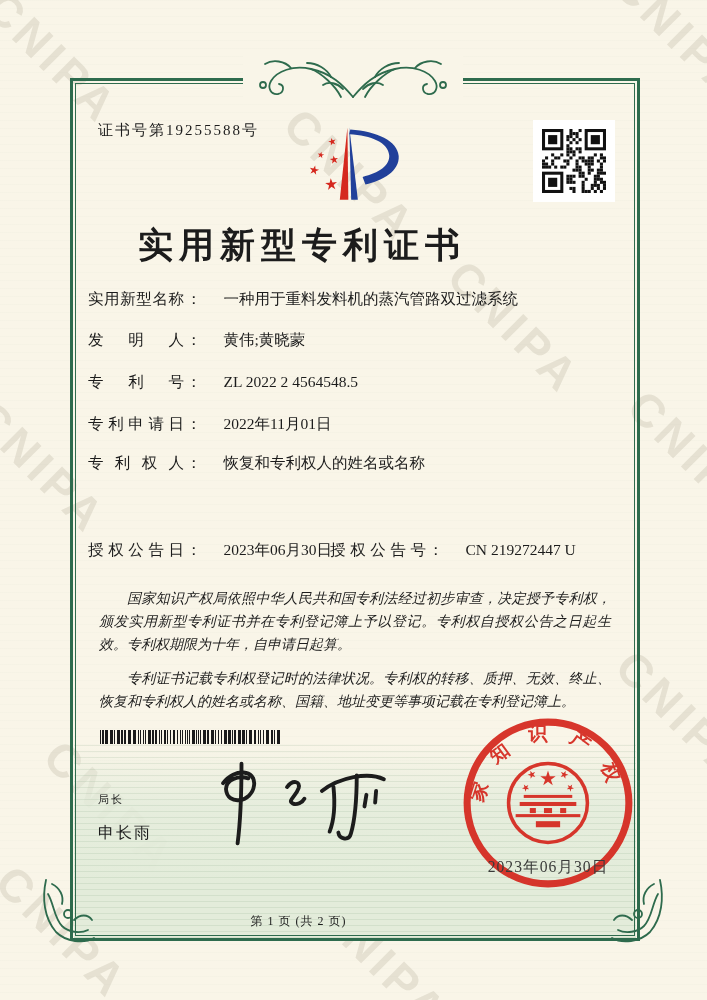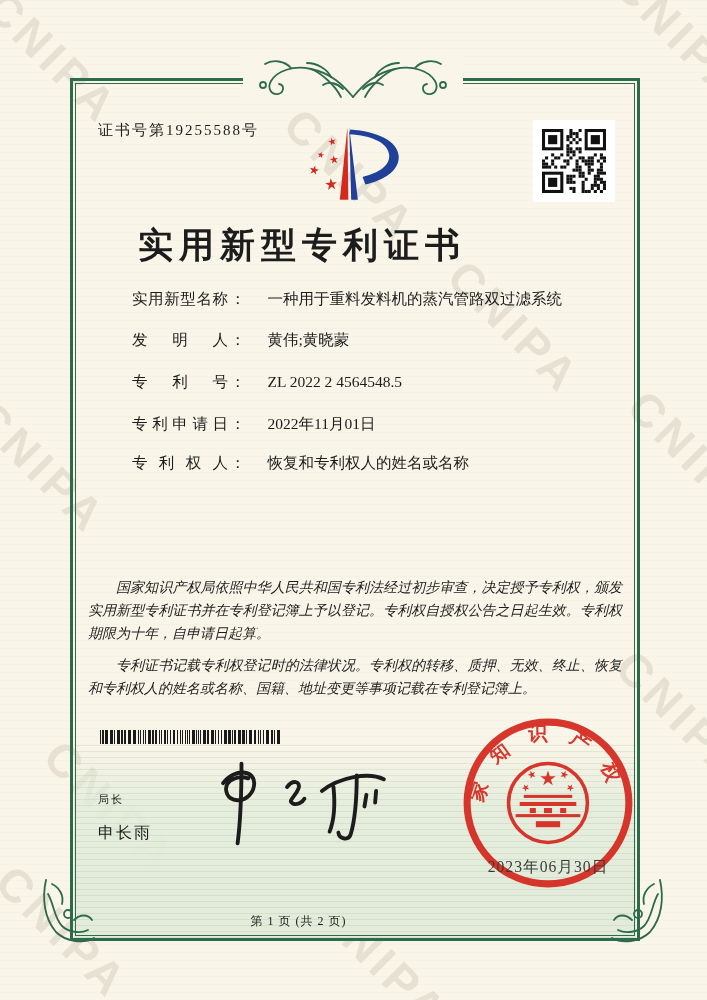--- a/index.html
+++ b/index.html
@@ -29,27 +29,27 @@
   .orn-corner{position:absolute; width:60px; height:70px;}
   .orn-left{left:38px; top:874px;}
   .orn-right{left:608px; top:874px; transform:scaleX(-1);}
   .certno{position:absolute; left:98px; top:121px; font-size:15px; letter-spacing:2px;}
   .logo{position:absolute; left:300px; top:118px;}
   .qr{position:absolute; left:533px; top:120px; width:82px; height:82px; background:#fff;
       display:flex; align-items:center; justify-content:center;}
   .title{position:absolute; left:70px; top:222px; width:464px; text-align:center;
          font-size:35px; font-weight:bold; letter-spacing:6px; white-space:nowrap;}
   .frow{position:absolute; left:88px; font-size:15.5px; white-space:nowrap;}
-  .flabel{display:inline-block; width:96px; text-align:justify; text-align-last:justify; vertical-align:bottom;margin-left:44px;}
+  .flabel{display:inline-block; width:96px; text-align:justify; text-align-last:justify; vertical-align:bottom;}
   .colon{margin-left:2px;}
   .fval{margin-left:22px;}
   .pair2{position:absolute; left:242px; top:0;}
   .paras{position:absolute; left:88px; top:576px; width:534px; font-size:14px;
          line-height:23px; font-style:italic; text-align:justify;}
-  .paras p{margin:0; text-indent:2em;}
+  .paras p{margin:11px; text-indent:2em;}
   .paras p + p{margin-top:9px;}
   .barcode{position:absolute; left:100px; top:730px; width:184px; height:14px;}
   .signer-title{position:absolute; left:98px; top:792px; font-size:11px; letter-spacing:2px;}
   .signer-name{position:absolute; left:98px; top:823px; font-size:16px; letter-spacing:2px;}
   .signature{position:absolute; left:205px; top:758px;}
   .seal{position:absolute; left:457px; top:714px; opacity:0.93;}
   .pageinfo{position:absolute; left:70px; top:913px; width:457px; text-align:center; font-size:12px; letter-spacing:1px;}
   .contbox{position:absolute; left:268px; top:946px; width:180px; height:32px; background:#fffdf5;
            display:flex; align-items:center; justify-content:center;
            font-size:14px; font-style:italic; letter-spacing:2px;}
@@ -277,20 +277,26 @@
   </div>
   <div class="frow" style="top:372px;">
     <span class="flabel">专利号</span><span class="colon">：</span><span class="fval">ZL 2022 2 4564548.5</span>
   </div>
   <div class="frow" style="top:414px;">
     <span class="flabel">专利申请日</span><span class="colon">：</span><span class="fval">2022年11月01日</span>
   </div>
   <div class="frow" style="top:453px;">
     <span class="flabel">专利权人</span><span class="colon">：</span><span class="fval">恢复和专利权人的姓名或名称</span>
   </div>
+  <div class="frow" style="top:540px;">
+    <span class="flabel">授权公告日</span><span class="colon">：</span><span class="fval">2023年06月30日</span>
+    <span class="pair2">
+      <span class="flabel">授权公告号</span><span class="colon">：</span><span class="fval">CN 219272447 U</span>
+    </span>
+  </div>
 
   <div class="paras">
     <p>国家知识产权局依照中华人民共和国专利法经过初步审查，决定授予专利权，颁发实用新型专利证书并在专利登记簿上予以登记。专利权自授权公告之日起生效。专利权期限为十年，自申请日起算。</p>
     <p>专利证书记载专利权登记时的法律状况。专利权的转移、质押、无效、终止、恢复和专利权人的姓名或名称、国籍、地址变更等事项记载在专利登记簿上。</p>
   </div>
 
   <div class="barcode">
     <svg width="184" height="14" viewBox="0 0 184 14">
         <rect x="0" y="0" width="1" height="14" fill="#1a1a1a"></rect>
         <rect x="2" y="0" width="2" height="14" fill="#1a1a1a"></rect>

